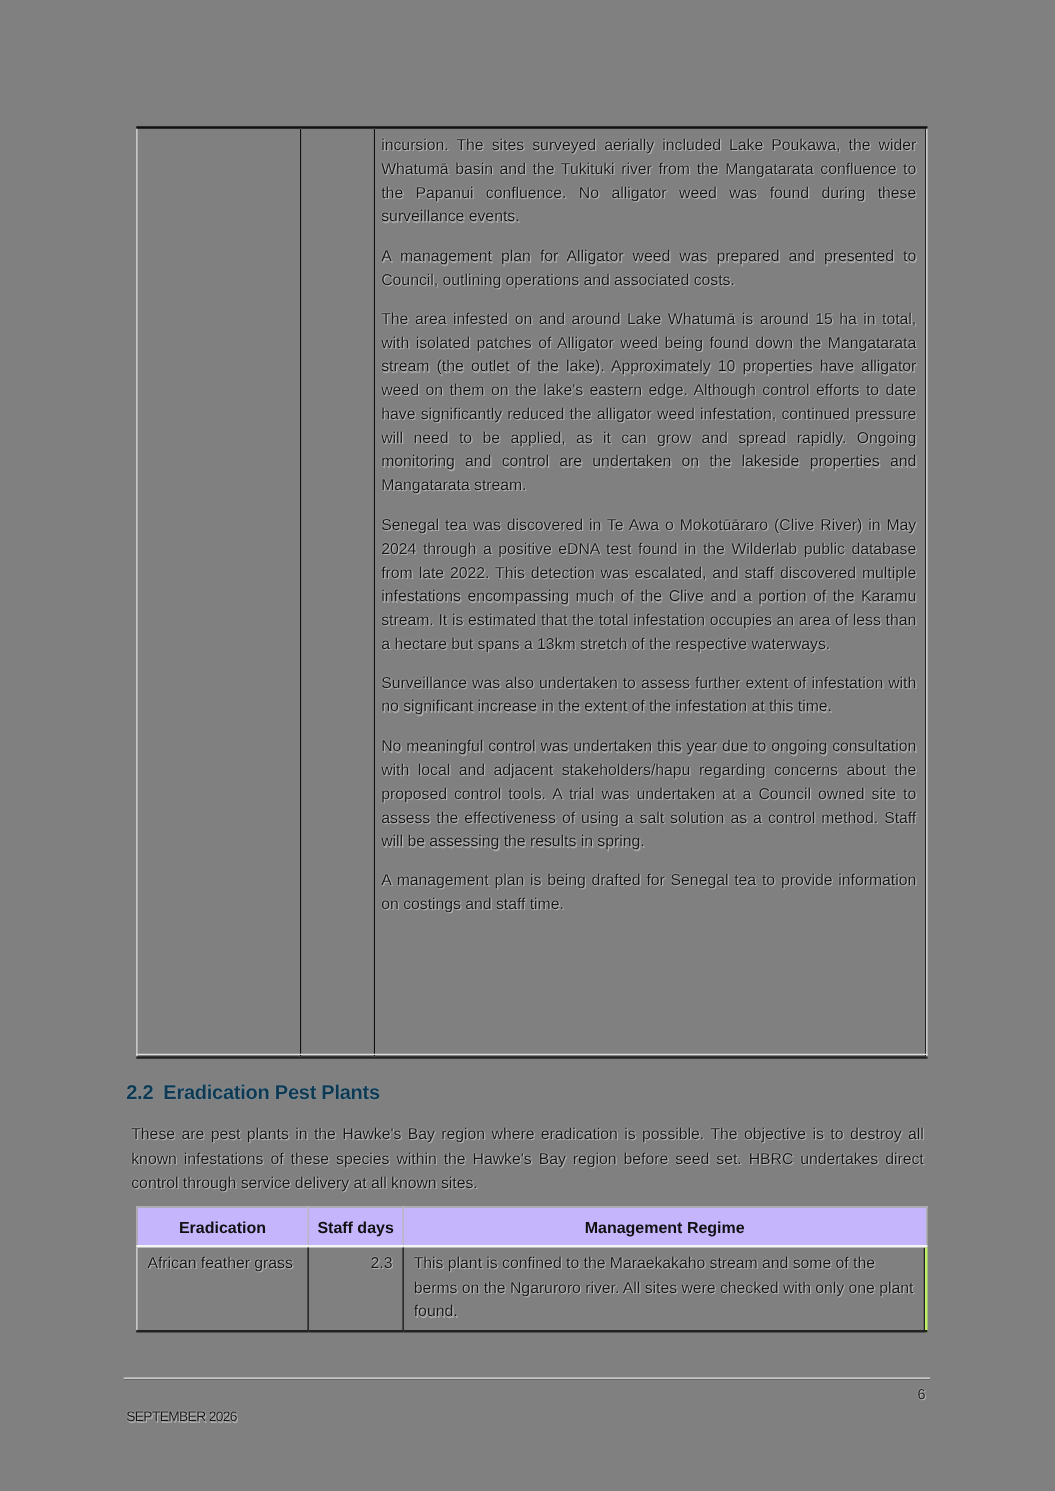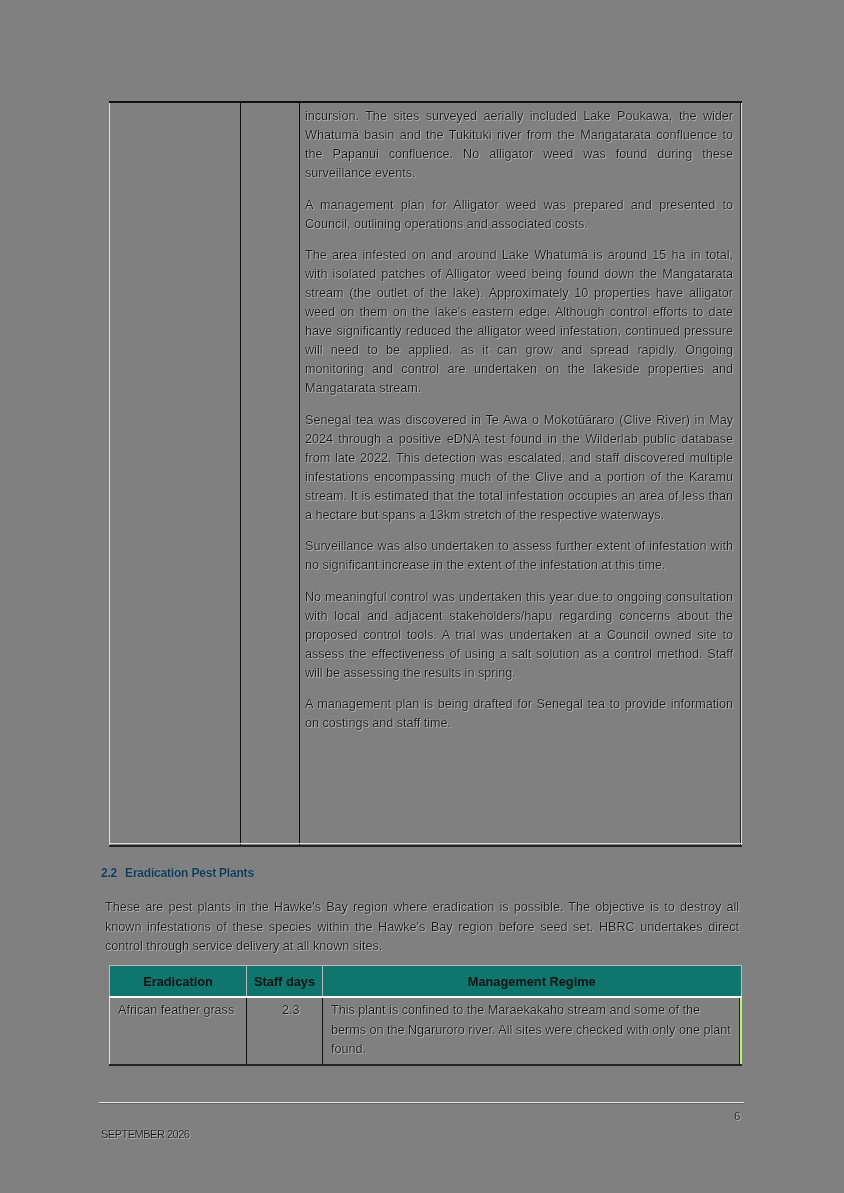--- a/index.html
+++ b/index.html
@@ -37,58 +37,58 @@
     position: absolute;
     left: 196px; width: 428px; top: 4px;
     font-size: 12.6px;
     line-height: 19px;
     text-align: justify;
   }
   .cell-text p { margin: 0 0 12.5px 0; }
 
   .heading {
     position: absolute; left: 101px; top: 866px;
-    font-size: 12px; font-weight: bold;
+    font-size: 16px; font-weight: bold;
     color: #0d3a52;
     text-shadow: 0 0 1px #9ab;
     font-family: "Liberation Sans", sans-serif;
     letter-spacing: -0.2px;
   }
   .heading .num { margin-right: 8px; }
   .intro {
     position: absolute; left: 101px; top: 894px; width: 642px;
     font-size: 12.6px; line-height: 19.5px;
     text-align: justify;
   }
   .intro p { margin: 4px; }
 
   .erad-table {
     position: absolute; left: 109px; top: 965px; width: 633px;
     border-collapse: collapse;
     font-size: 12.6px;
   }
   .erad-table th {
-    background: #0f766e;
+    background: #c4b5fd;
     color: #111;
     font-weight: bold;
     height: 30px;
     border: 1px solid #bbb;
     border-bottom: 2px solid #f4f4f4;
     padding: 0 6px;
     font-size: 12.8px;
   }
   .erad-table td {
     vertical-align: top;
     padding: 3px 8px 4px 8px;
     line-height: 19.5px;
     border-left: 1px solid #ddd;
     border-right: 1px solid #111;
     border-bottom: 2px solid #222;
   }
-  .erad-table td.days { text-align: left; padding-left: 35px; }
+  .erad-table td.days { text-align: right; padding-left: 35px; }
   .erad-table td.regime { border-right: 2px solid #bef264; box-shadow: inset -1px 0 0 #222; }
 
   .footer-line {
     position: absolute; left: 99px; top: 1102px; width: 645px; height: 1px;
     background: #e4e4e4; border-bottom: 1px solid #666;
   }
   .page-num {
     position: absolute; left: 734px; top: 1110px; font-size: 11.5px;
   }
   .footer-date {

